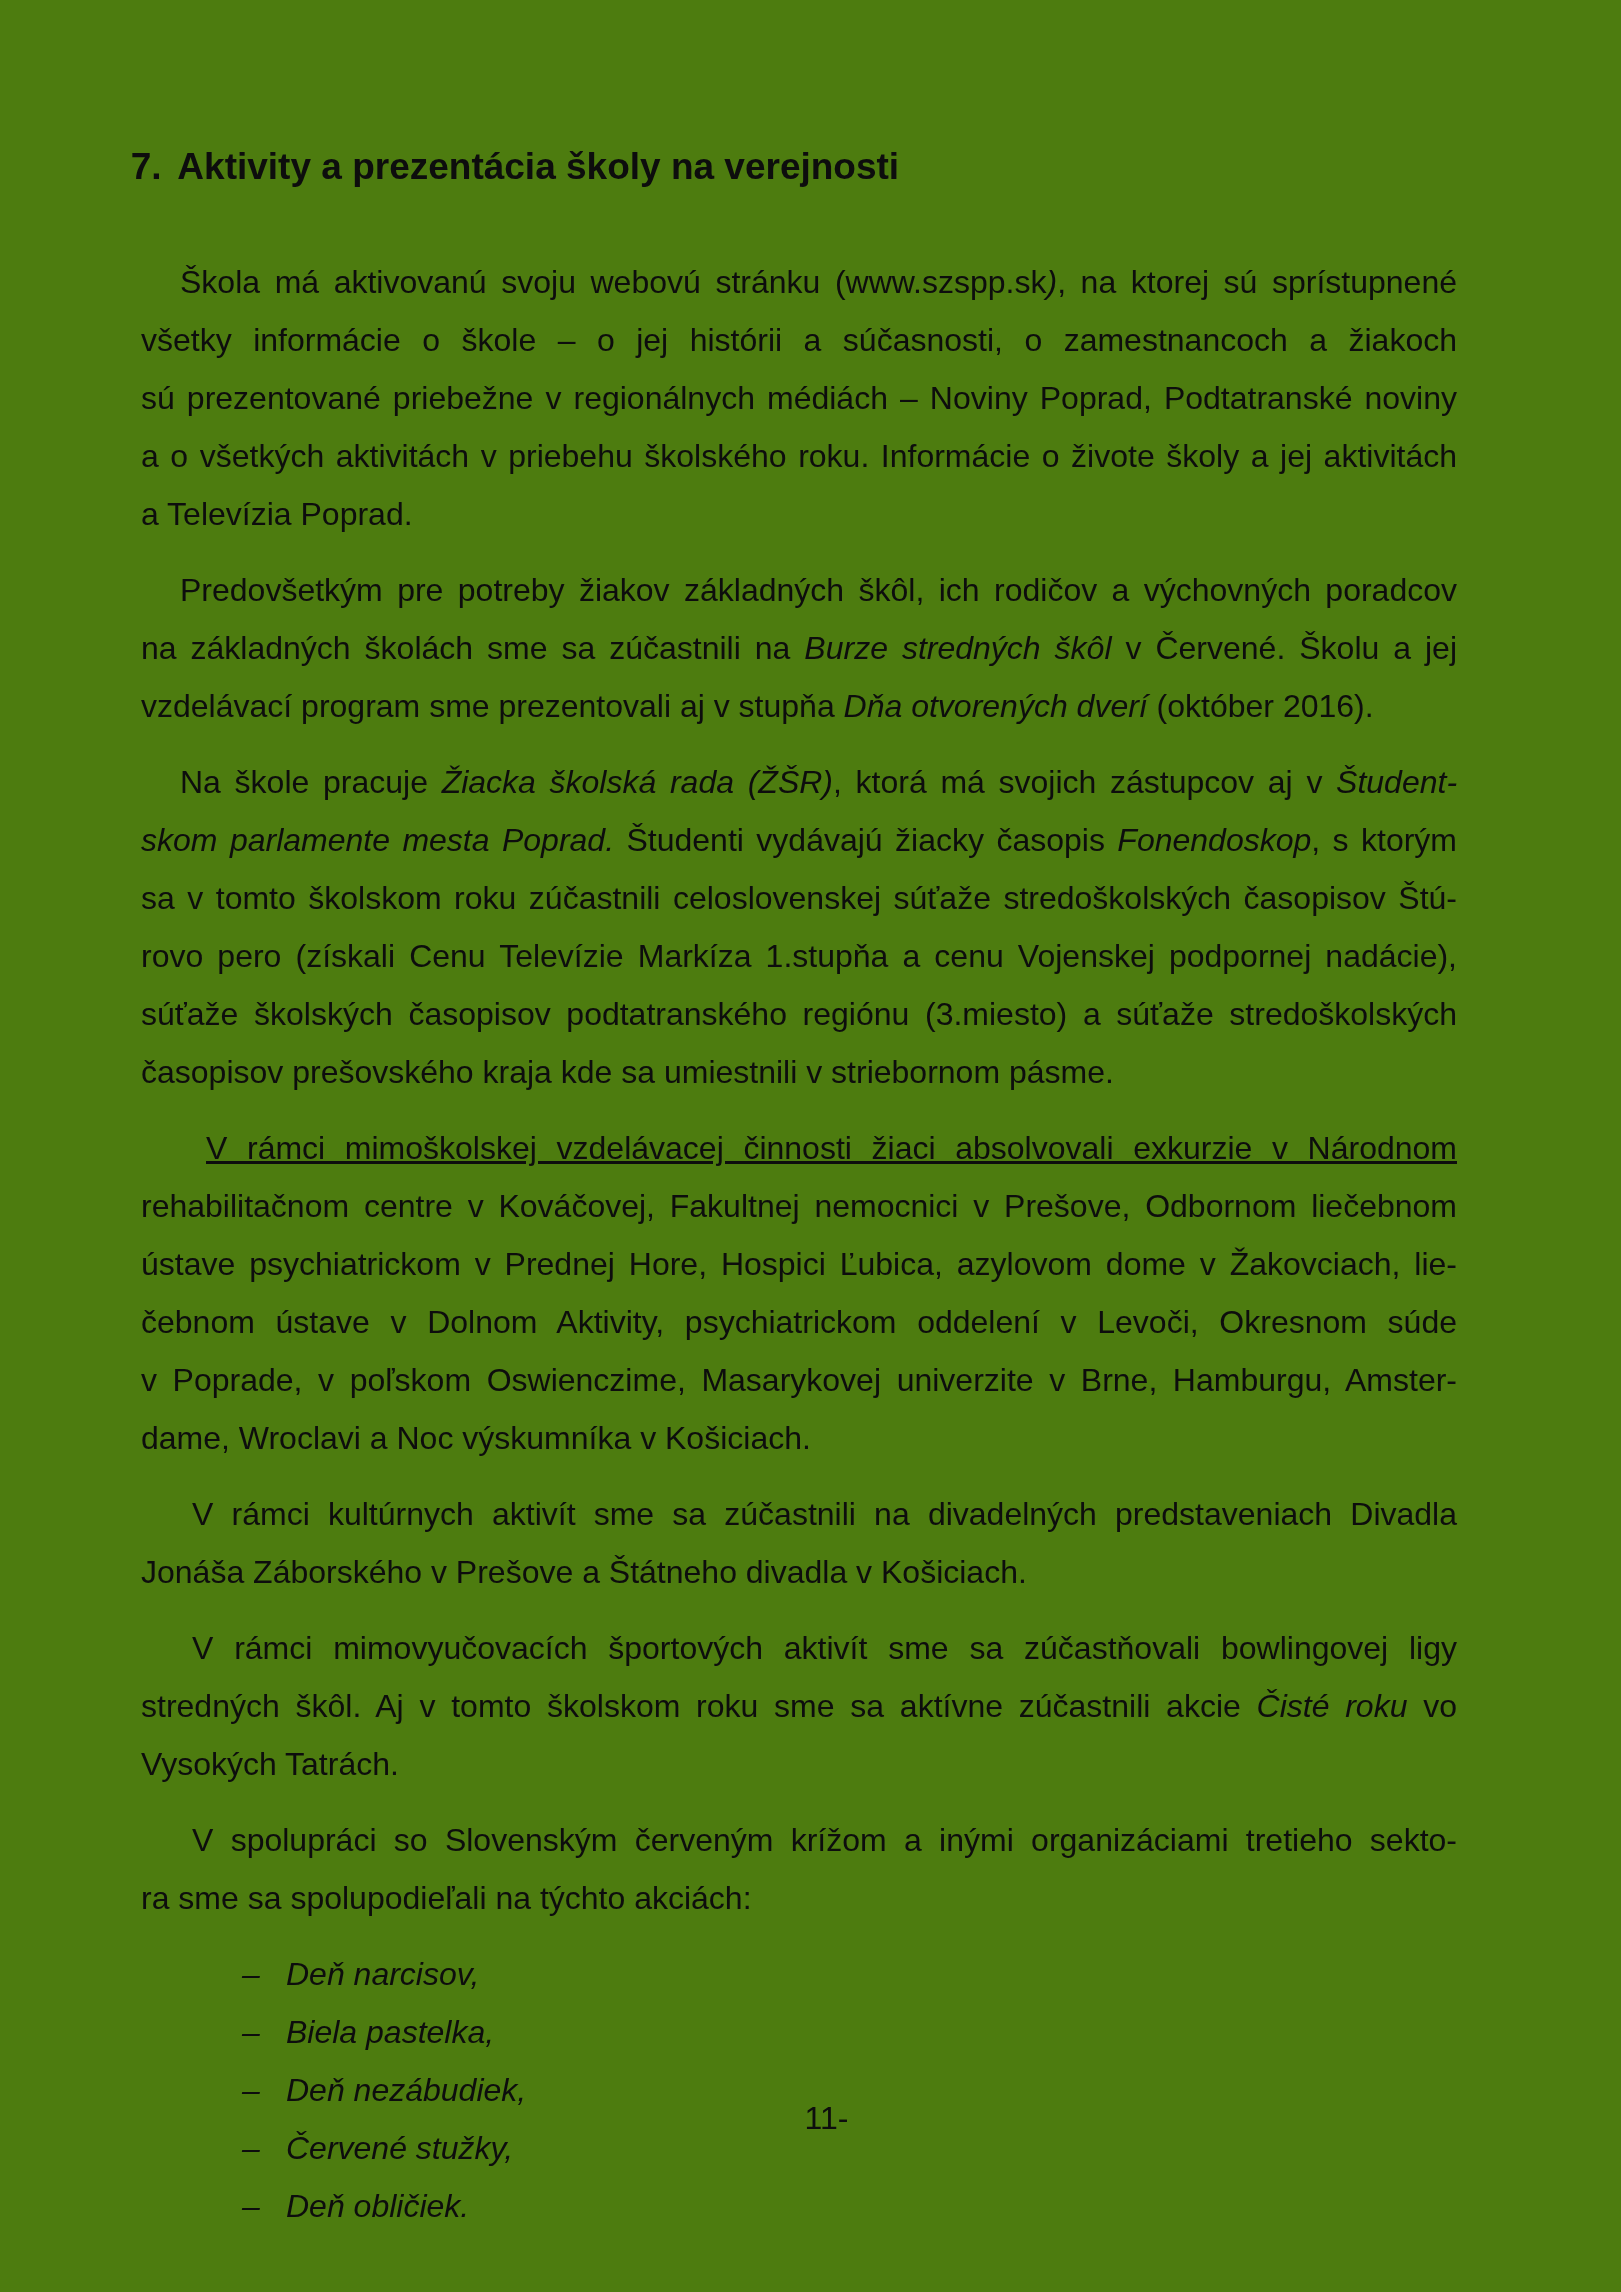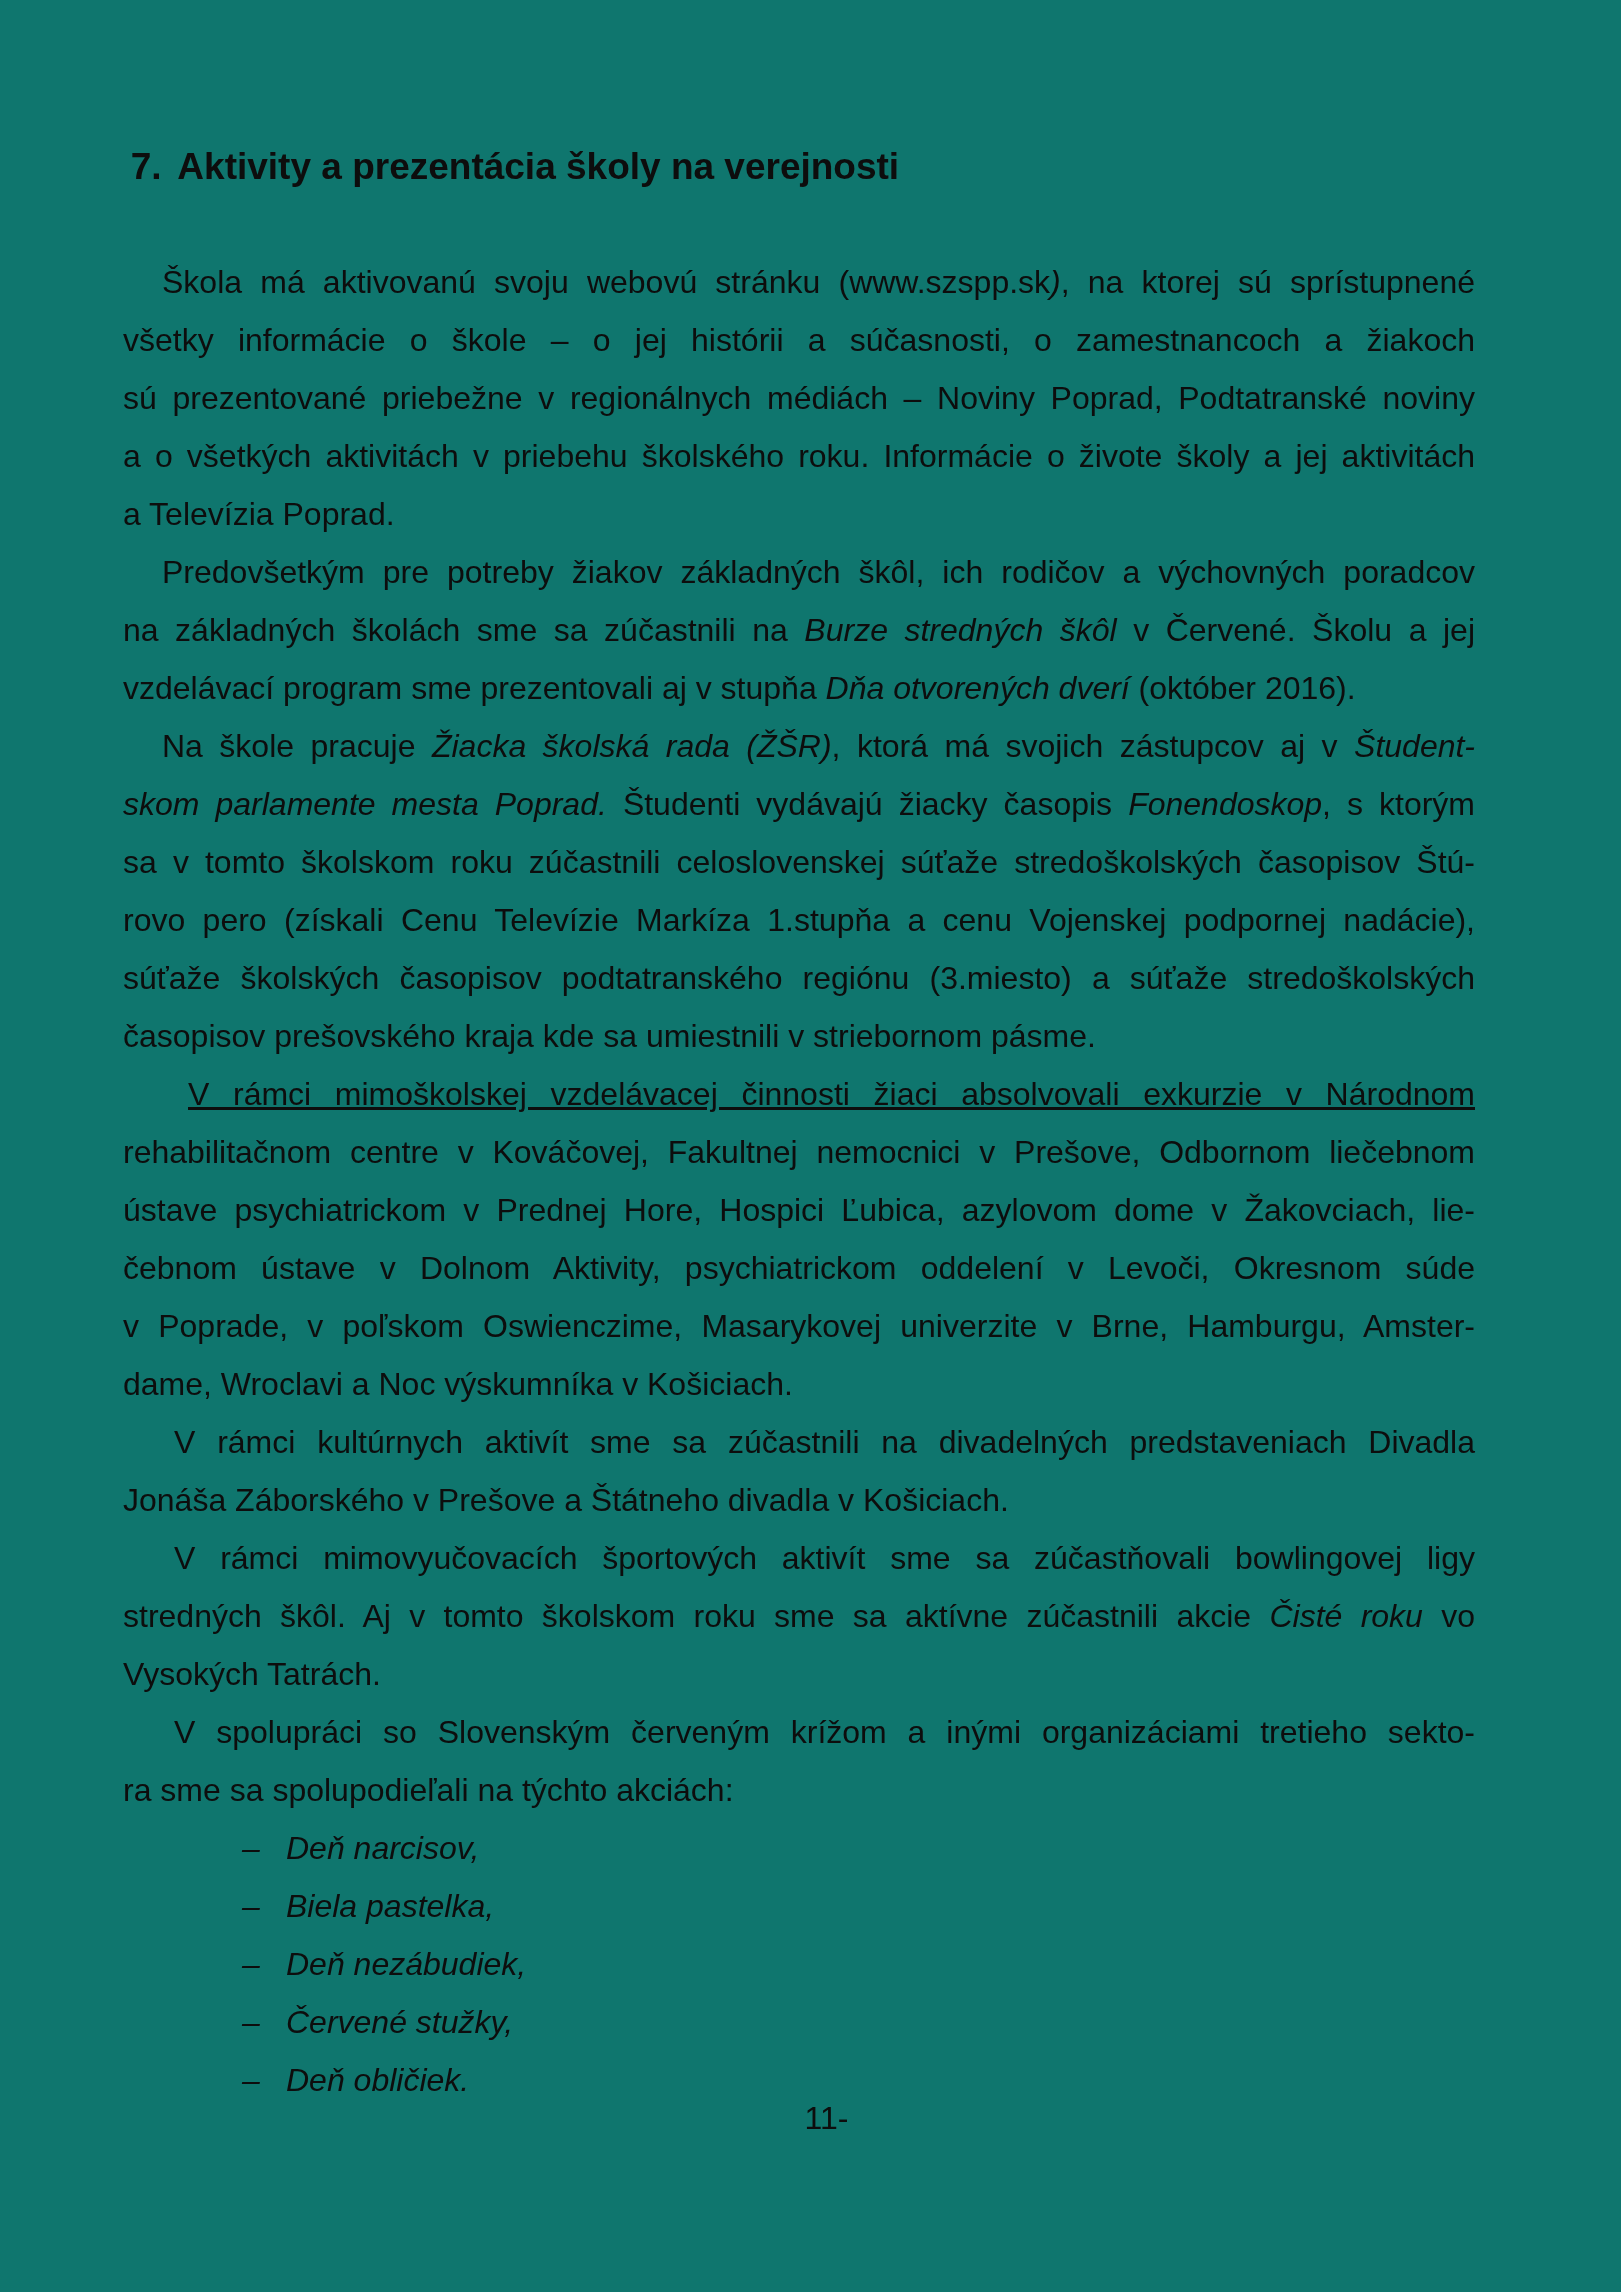--- a/index.html
+++ b/index.html
@@ -1,40 +1,40 @@
 <!DOCTYPE html>
 <html lang="sk"><head>
 <meta charset="utf-8">
 <style>
   html, body { margin: 0; padding: 0; background: #ffffff; }
   .page {
     position: relative;
     width: 1621px;
     height: 2293px;
-    background: #0f766e;
+    background: #4d7c0f;
     color: #0d0d0d;
     font-family: "Liberation Sans", "DejaVu Sans", sans-serif;
     overflow: hidden;
   }
   .content {
     position: absolute;
     left: 123px;
     top: 0;
     width: 1352px;
   }
   .heading {
     margin: 137px 0 57px 0;
     padding-left: 7.8px;
     font-size: 37px;
     line-height: 59px;
     font-weight: bold;
     white-space: nowrap;
   }
   .heading .num { margin-right: 15.7px; }
-  .paragraph { margin: 0; padding: 0; }
+  .paragraph { margin: 18px; padding: 0; }
   .line {
     font-size: 32px;
     line-height: 58px;
     text-align: justify;
     text-align-last: justify;
     white-space: normal;
   }
   .line.last { text-align-last: left; }
   .it { font-style: italic; }
   .bullet-list { margin: 0; padding: 0; }

